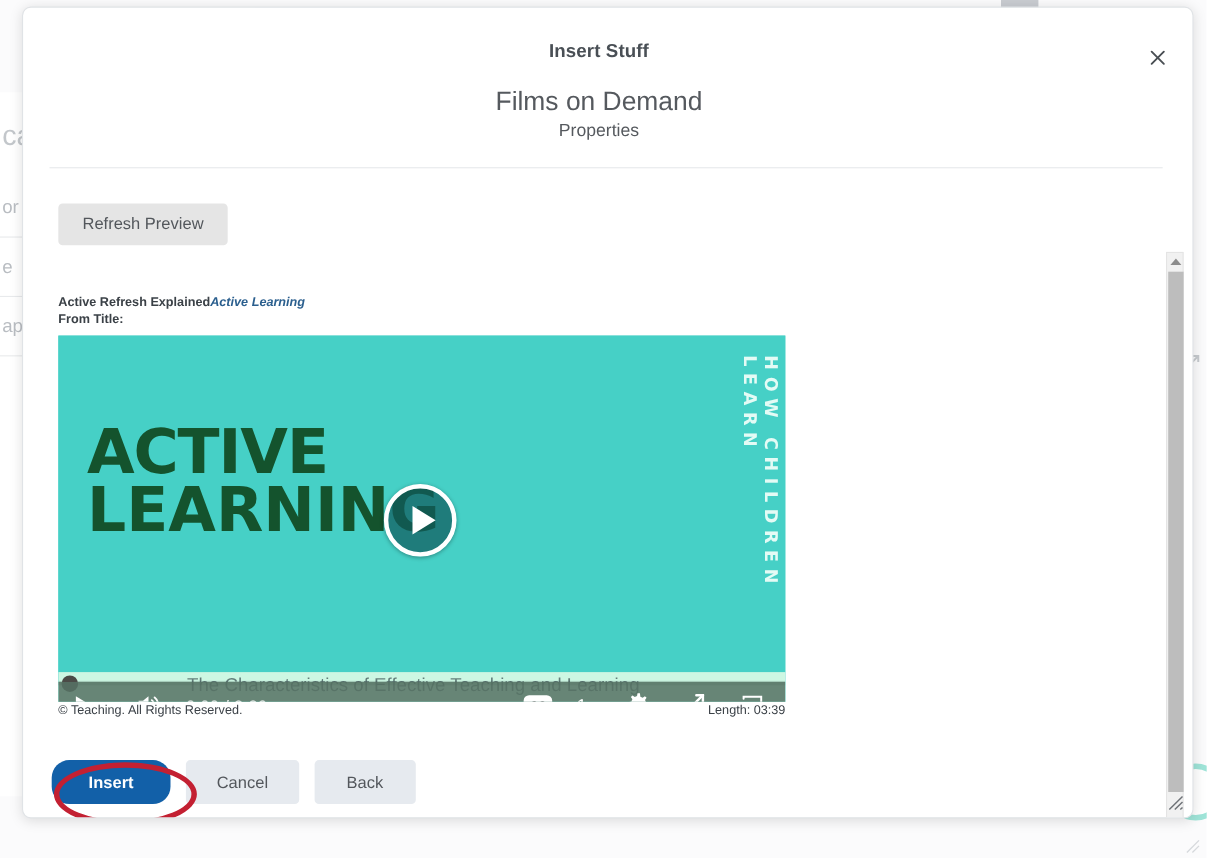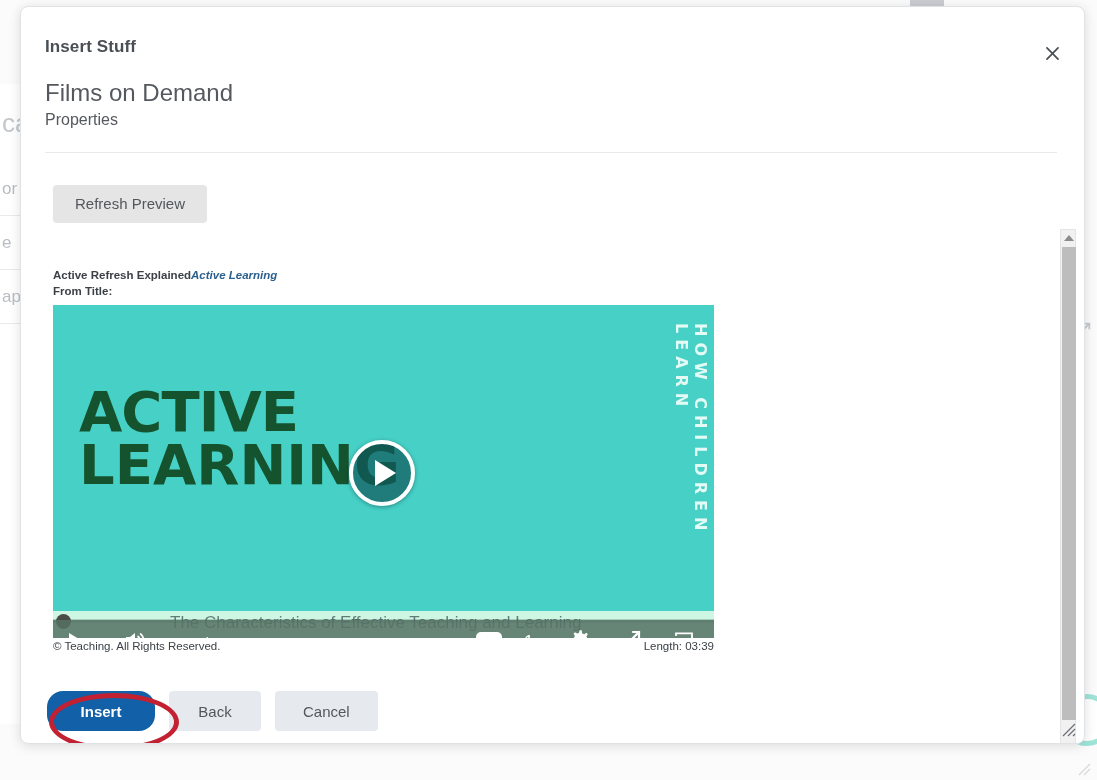--- a/index.html
+++ b/index.html
@@ -81,20 +81,21 @@
     position: absolute;
     right: 12px; top: 28px;
     width: 40px; height: 40px;
     display: flex; align-items: center; justify-content: center;
     cursor: pointer;
     color: #4a4f54;
   }
 
   .modal-header {
     padding: 30px 40px 0 24px;
+    text-align: center;
   }
   .title-small {
     font-size: 17px;
     font-weight: bold;
     color: #494f55;
     letter-spacing: .1px;
     margin: 0 0 22px 0;
   }
   .title-big {
     font-size: 24px;
@@ -530,22 +531,22 @@
         <div class="sb-arrow up">
           <i></i>
         </div>
         <div class="sb-thumb"></div>
 
       </div>
     </div>
 
     <div class="modal-footer">
       <button class="btn btn-primary">Insert</button>
+      <button class="btn btn-secondary">Cancel</button>
       <button class="btn btn-secondary">Back</button>
-      <button class="btn btn-secondary">Cancel</button>
     </div>
 
     <div class="annot-ellipse"></div>
 
     <div class="resize-grip">
       <svg viewBox="0 0 18 18" width="18" height="18" stroke="currentColor" stroke-width="1.3">
         <line x1="17" y1="5" x2="5" y2="17"></line>
         <line x1="17" y1="10" x2="10" y2="17"></line>
         <line x1="17" y1="15" x2="15" y2="17"></line>
       </svg>

